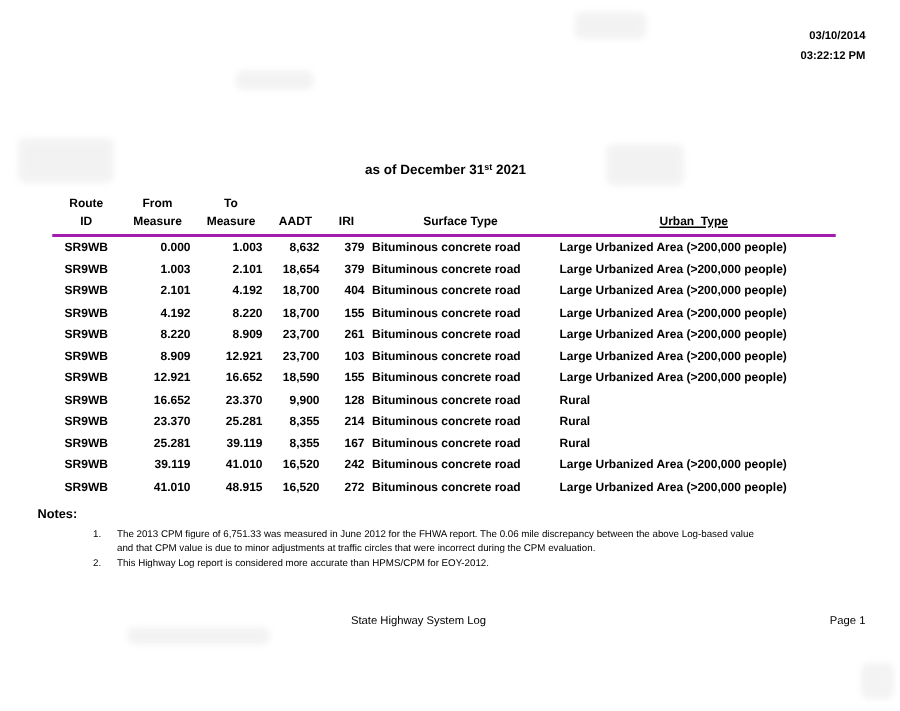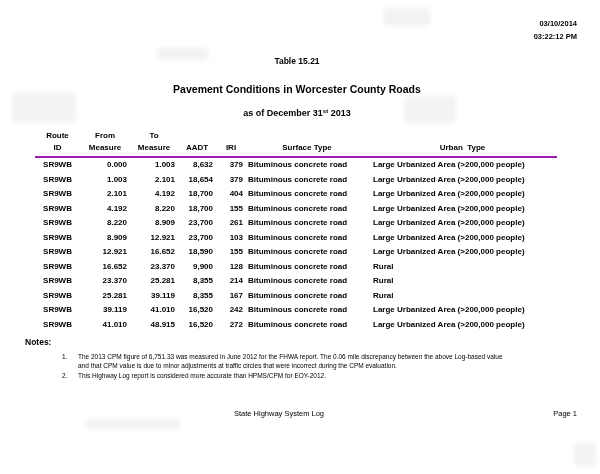--- a/index.html
+++ b/index.html
@@ -77,21 +77,21 @@
     vertical-align: bottom;
     padding: 0 0 2px 0;
     border-bottom: 2px solid #a21caf;
     font-size: 8px;
     line-height: 12px;
     white-space: nowrap;
     font-weight: bold;
   }
   table.data th span { display: block; }
   th.c1, th.c2, th.c3, th.c4, th.c5, th.c6, th.c7 { text-align: center; }
-  th.c7 span { white-space: pre; }
+  th.c7 span { white-space: pre; text-decoration: underline; }
 
   table.data td {
     height: 14.5px;
     padding: 0;
     white-space: nowrap;
     overflow: hidden;
     line-height: 14.5px;
   }
   table.data td:nth-child(1) { text-align: center; }
   table.data td:nth-child(2),
@@ -142,23 +142,21 @@
   <div class="artifact" style="left:12px;top:92px;width:64px;height:30px;"></div>
   <div class="artifact" style="left:404px;top:96px;width:52px;height:28px;"></div>
   <div class="artifact" style="left:85px;top:418px;width:95px;height:12px;"></div>
   <div class="artifact" style="left:574px;top:442px;width:22px;height:24px;"></div>
 
   <div class="datetime">
     <div>03/10/2014</div>
     <div>03:22:12 PM</div>
   </div>
 
-  <div class="table-number">Table 15.21</div>
-  <div class="doc-title">Pavement Conditions in Worcester County Roads</div>
-  <div class="doc-subtitle"><span>as of December 31</span><span class="sup">st</span><span> 2013</span></div>
+  <div class="doc-subtitle"><span>as of December 31</span><span class="sup">st</span><span> 2021</span></div>
 
   <table class="data">
     <colgroup>
       <col style="width:45px">
         <col style="width:50px">
         <col style="width:48px">
       <col style="width:38px">
         <col style="width:30px">
         <col style="width:122px">
         <col style="width:189px">

